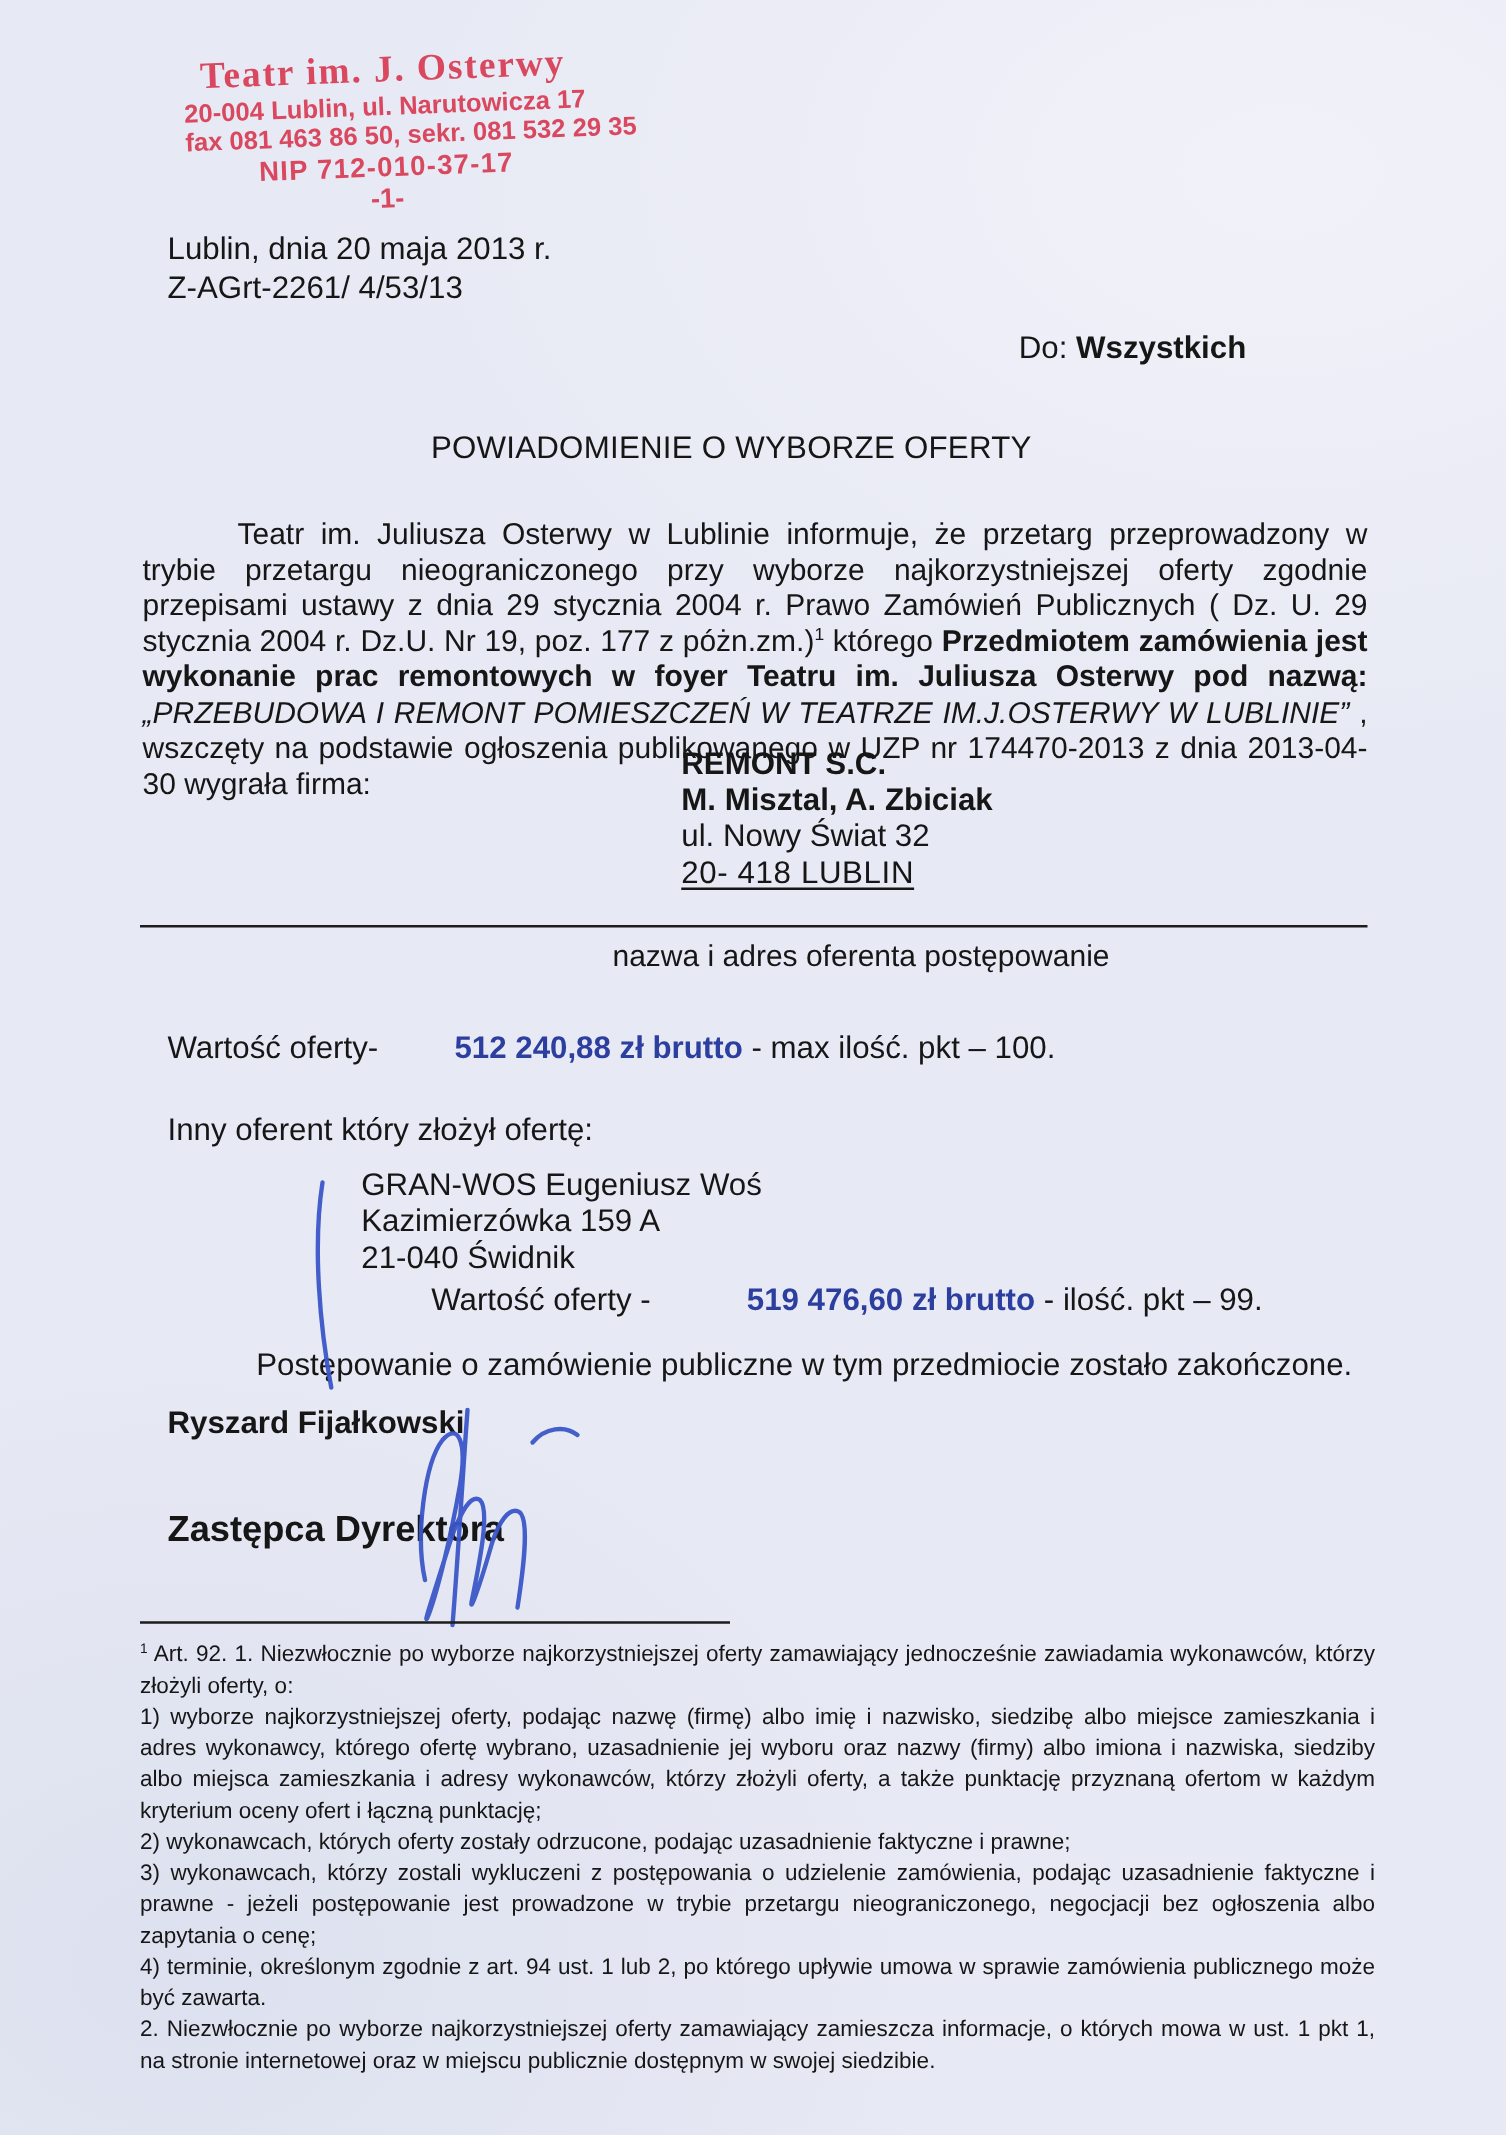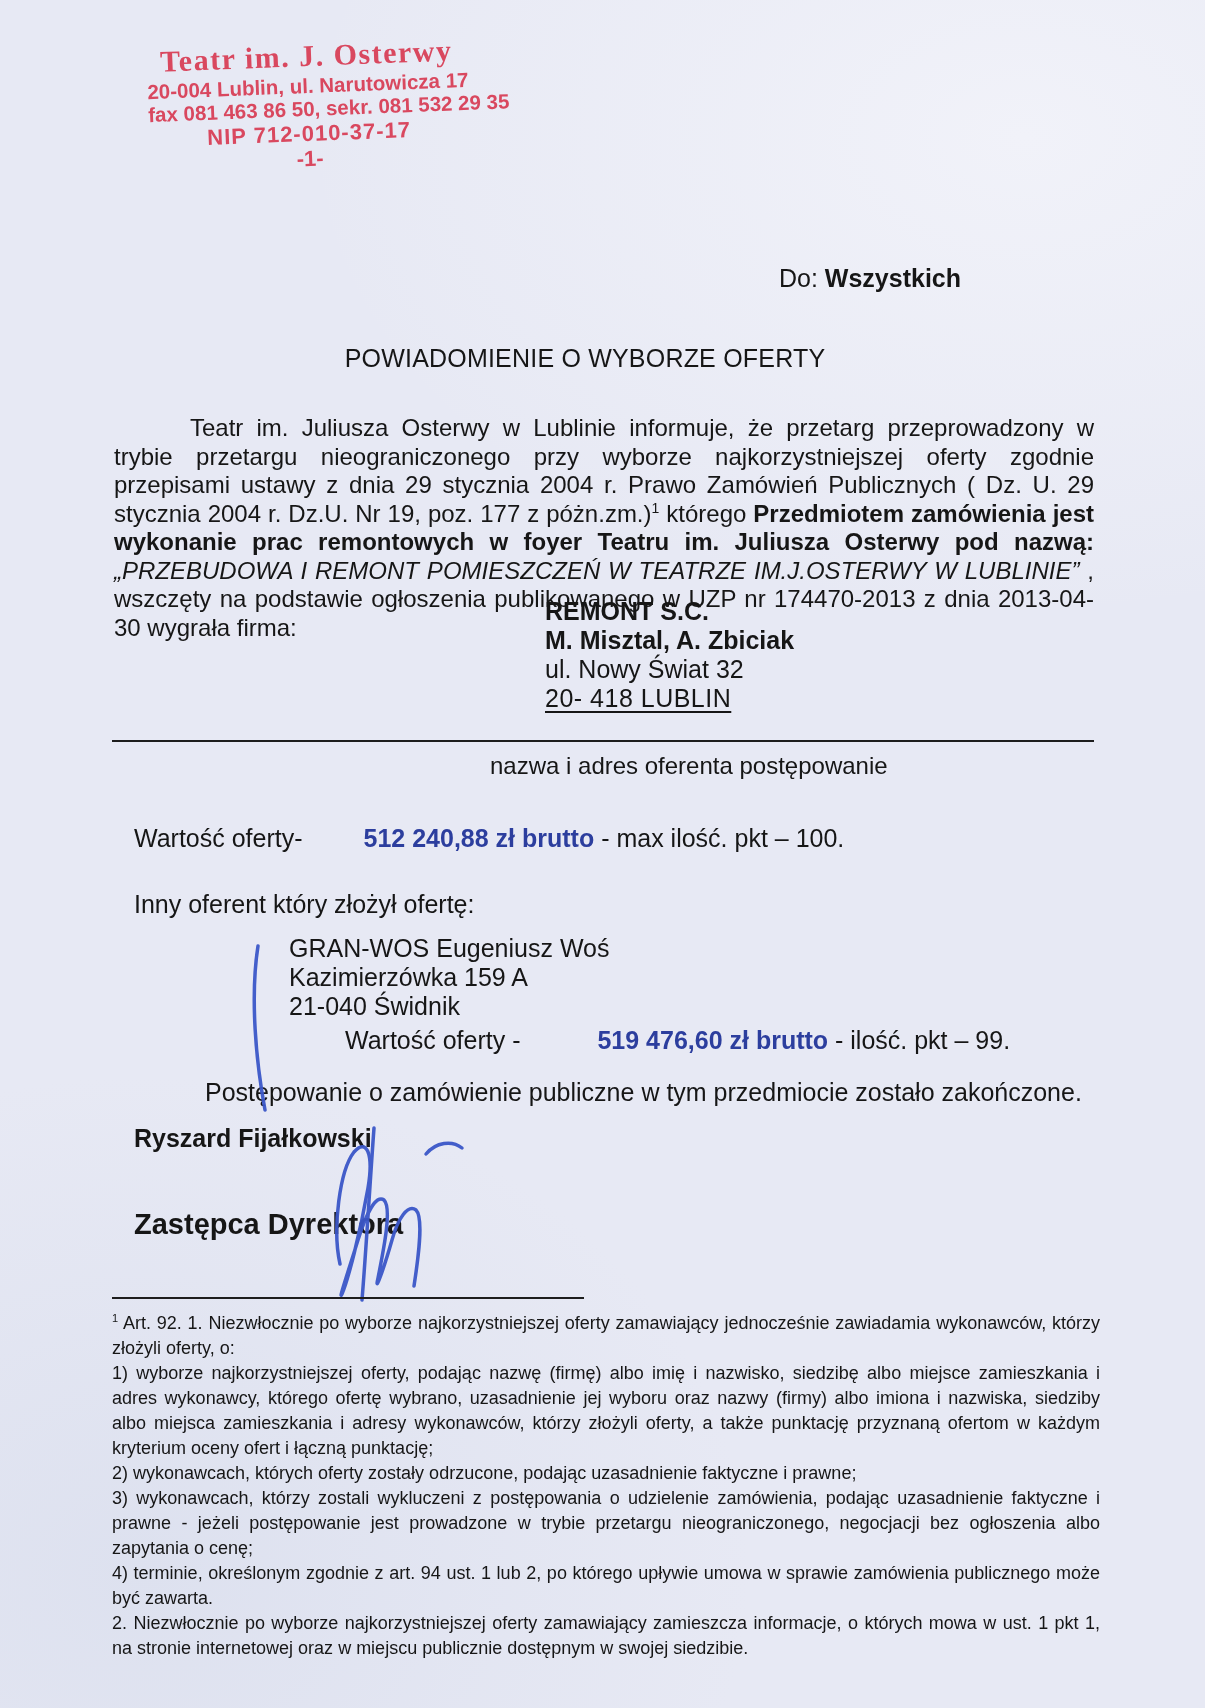--- a/index.html
+++ b/index.html
@@ -27,21 +27,21 @@
     text-align:center;
     line-height:1.05;
   }
   .stamp .s1{font-family:"Liberation Serif", serif;font-weight:bold;font-size:30px;letter-spacing:1.5px;white-space:nowrap;}
   .stamp .s2{font-weight:bold;font-size:20.5px;margin-top:3px;white-space:nowrap;}
   .stamp .s3{font-weight:bold;font-size:20.5px;margin-top:2px;white-space:nowrap;}
   .stamp .s4{font-weight:bold;font-size:22px;margin-top:2px;letter-spacing:1px;}
   .stamp .s5{font-weight:bold;font-size:22px;margin-top:2px;}
   
   .dateblock{left:134px; top:184px; font-size:25px; line-height:31px;}
-  .addressee{left:779px; top:264px; font-size:25px;}
+  .addressee{left:815px; top:264px; font-size:25px;}
   .addressee b{font-weight:bold;}
   .doctitle{left:115px; top:344px; width:940px; text-align:center; font-size:25px; font-weight:normal; letter-spacing:.2px;}
   
   .intro{
     left:114px; top:390px; width:980px;
     font-size:24px; line-height:28.5px;
     text-align:justify; text-indent:76px;
   }
   .intro .b{font-weight:normal;}
   .intro .bi{font-weight:bold;}
@@ -80,20 +80,24 @@
 <div class="page">
 
   <div class="abs stamp">
     <div class="s1">Teatr im. J. Osterwy</div>
     <div class="s2">20-004 Lublin, ul. Narutowicza 17</div>
     <div class="s3">fax 081 463 86 50, sekr. 081 532 29 35</div>
     <div class="s4">NIP 712-010-37-17</div>
     <div class="s5">-1-</div>
   </div>
 
+  <div class="abs dateblock">
+    <div>Lublin, dnia 20 maja 2013 r.</div>
+    <div>Z-AGrt-2261/ 4/53/13</div>
+  </div>
 
   <div class="abs addressee"><span>Do: </span><b>Wszystkich</b></div>
 
   <div class="abs doctitle">POWIADOMIENIE O WYBORZE OFERTY</div>
 
   <p class="abs intro"><span>Teatr im. Juliusza Osterwy w Lublinie informuje, że przetarg przeprowadzony w trybie </span><span class="b">przetargu nieograniczonego</span><span> przy wyborze najkorzystniejszej oferty zgodnie przepisami ustawy z dnia  29 stycznia 2004 r. Prawo Zamówień  Publicznych ( Dz. U. 29 stycznia 2004 r.  Dz.U. Nr 19, poz. 177 z póżn.zm.)</span><sup>1</sup><span> którego </span><span class="bi">Przedmiotem zamówienia jest wykonanie prac remontowych w foyer Teatru im. Juliusza Osterwy pod nazwą: </span><span class="i">„PRZEBUDOWA I REMONT POMIESZCZEŃ W TEATRZE IM.J.OSTERWY W LUBLINIE”</span><span> , wszczęty na podstawie ogłoszenia publikowanego w UZP  nr 174470-2013 z dnia 2013-04-30 wygrała firma:</span></p>
 
   <div class="abs winner">
     <div class="b">REMONT S.C.</div>
     <div class="b">M. Misztal, A. Zbiciak</div>

